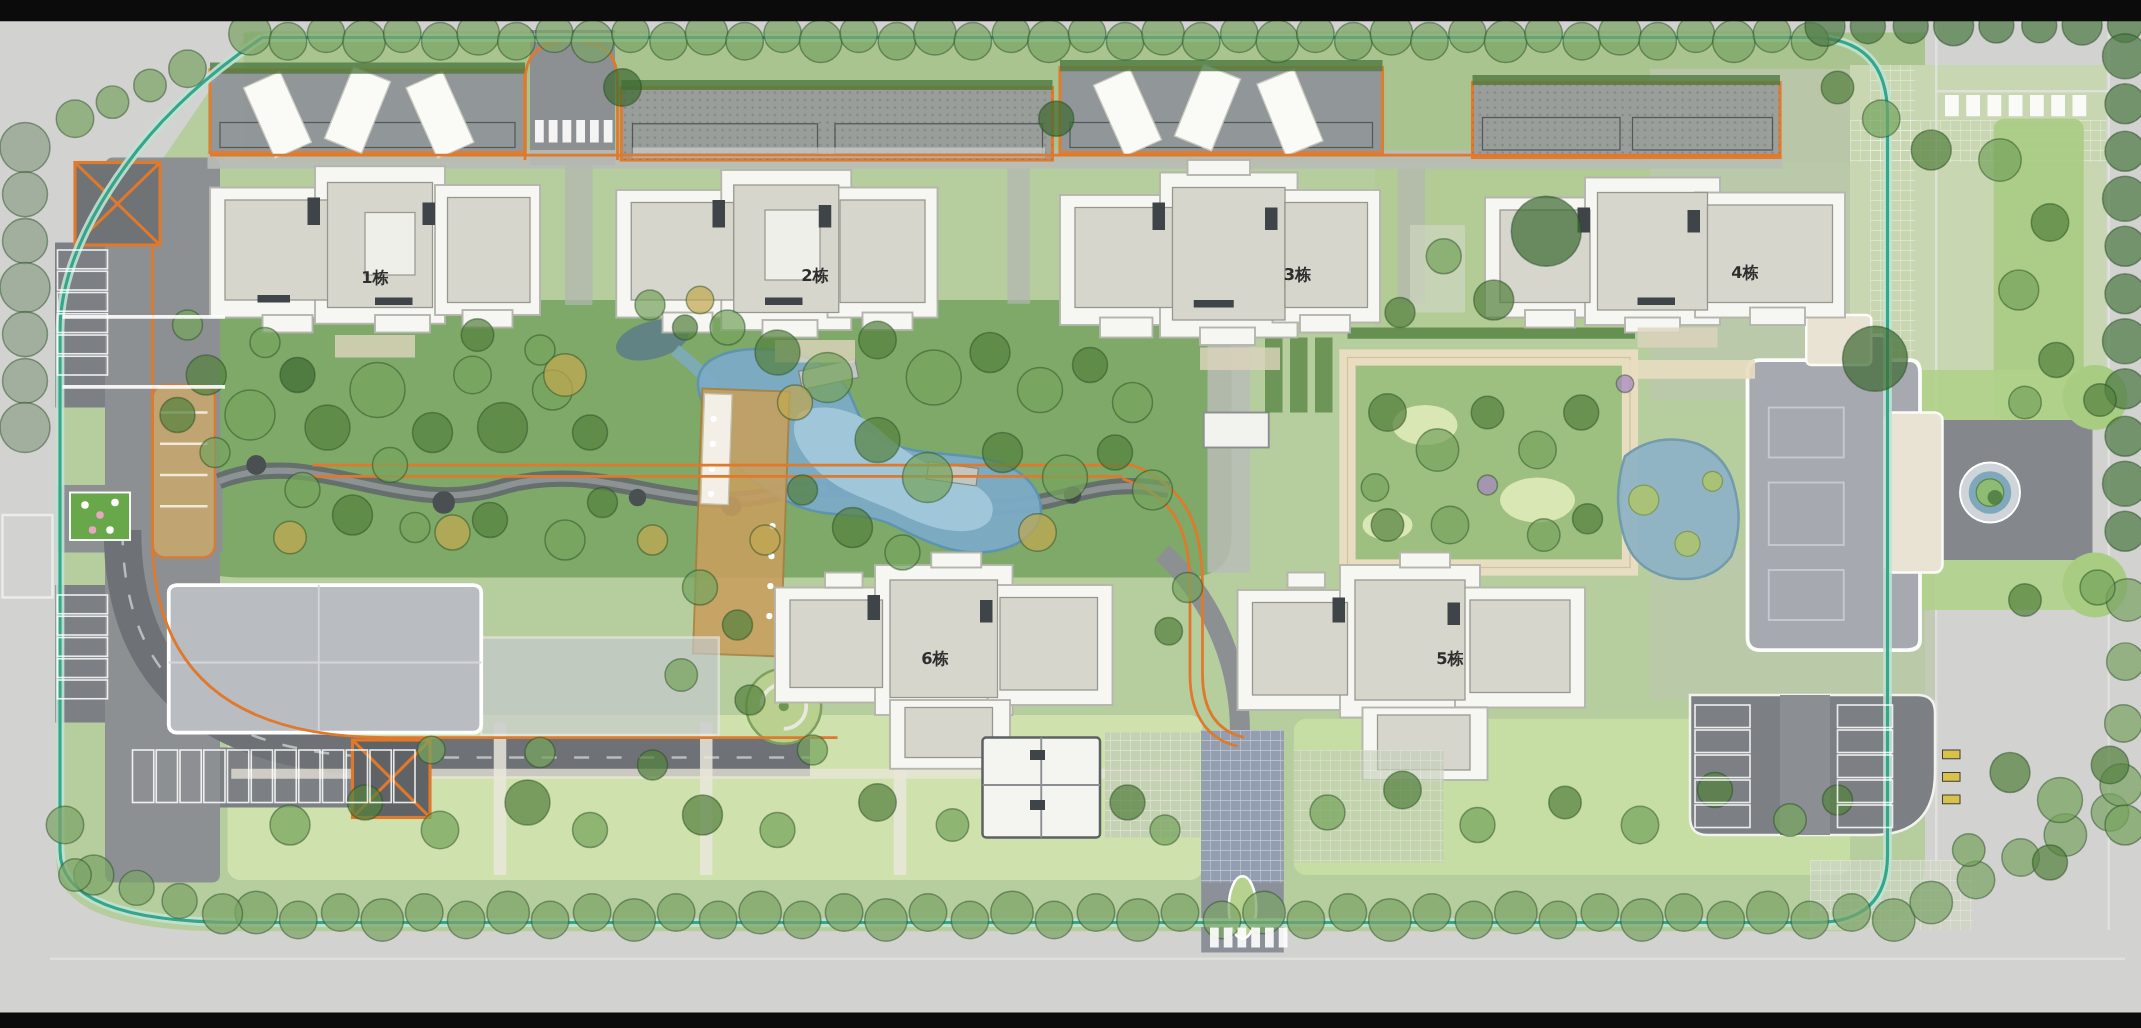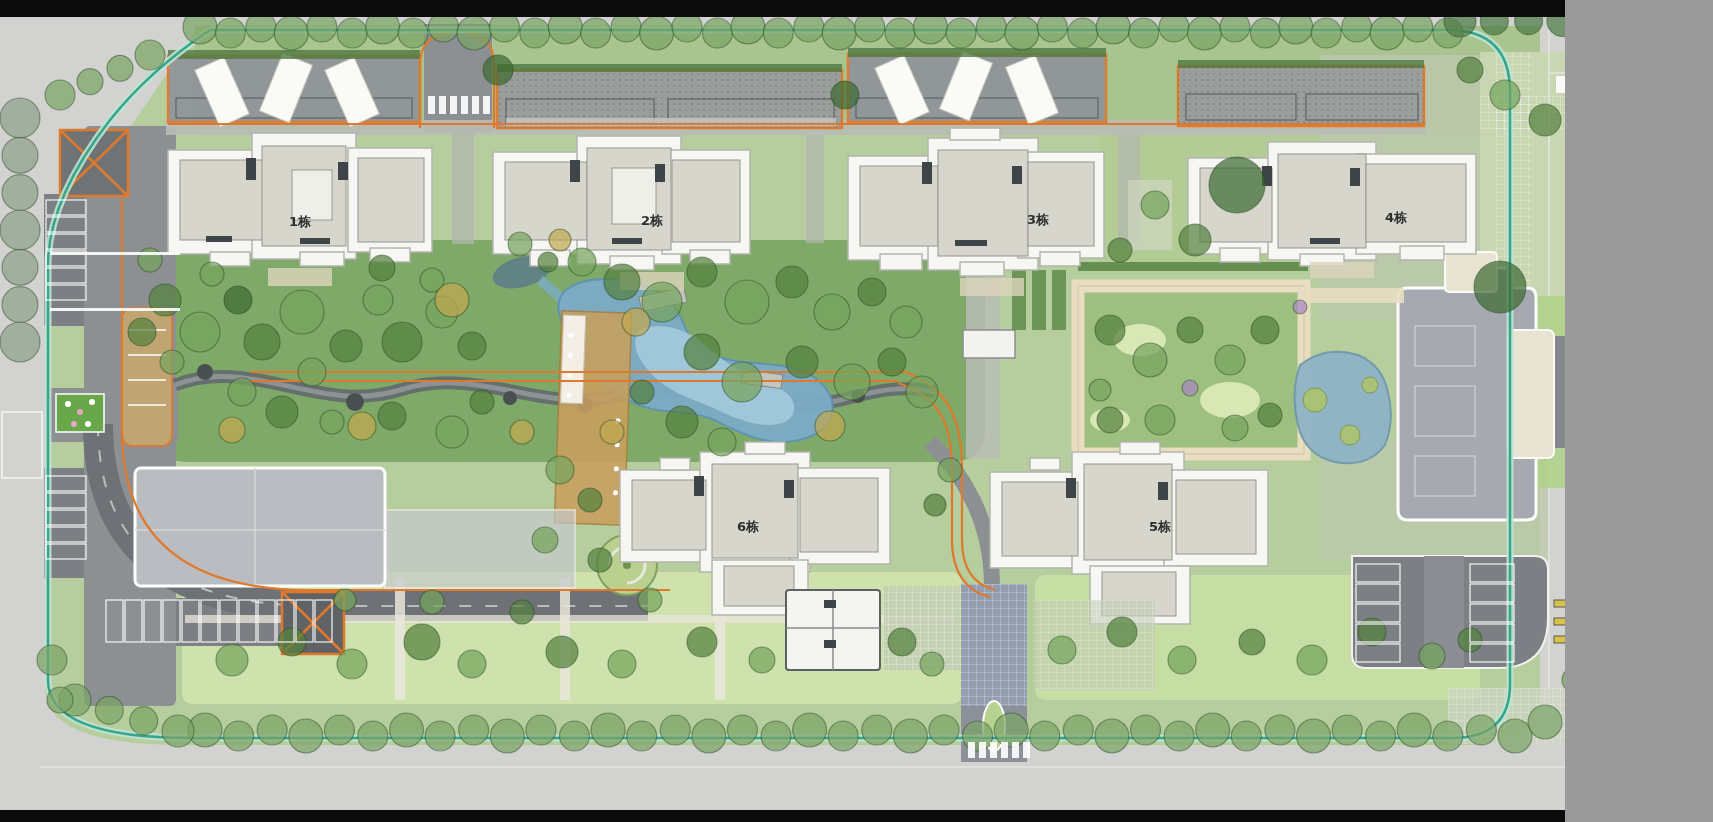--- a/index.html
+++ b/index.html
@@ -1,16 +1,16 @@
 <!DOCTYPE html>
 <html><head>
 <meta charset="utf-8">
 <style>
   html,body{margin:0;padding:0;background:#9a9a9a;}
-  .stage{position:relative;width:1565px;height:822px;background:#14b8a6;overflow:hidden;
+  .stage{position:relative;width:1713px;height:822px;background:#14b8a6;overflow:hidden;
          font-family:"DejaVu Sans",sans-serif;}
   svg{position:absolute;left:0;top:0;display:block;}
   text.bldg-label{font-family:"DejaVu Sans",sans-serif;font-size:13px;font-weight:600;
                   fill:#2e2e2e;text-anchor:middle;}
 </style>
 </head>
 <body>
 
 <div class="stage">
 <svg id="plan" width="1713" height="822" viewBox="0 0 1713 822">

